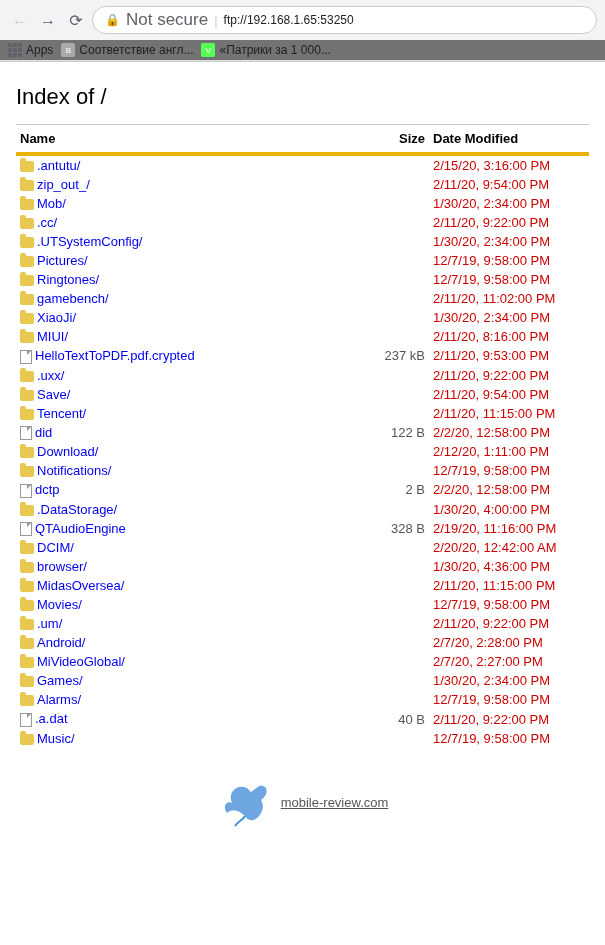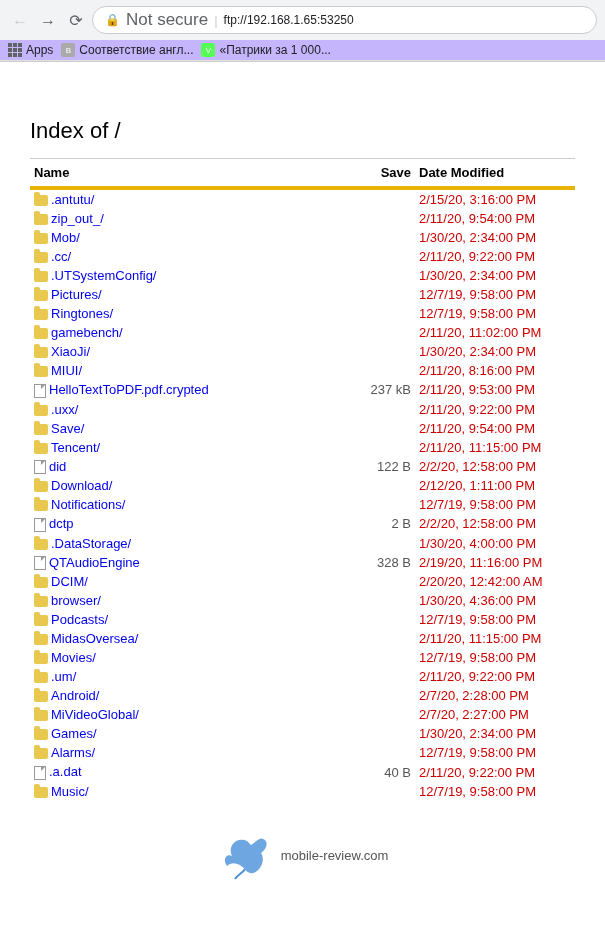--- a/index.html
+++ b/index.html
@@ -9,29 +9,29 @@
     .browser-chrome { background: #f1f3f4; border-bottom: 1px solid #ccc; }
     .nav-bar { display: flex; align-items: center; padding: 6px 8px; gap: 4px; background: #f1f3f4; }
     .nav-btn { width: 24px; height: 24px; border: none; background: none; cursor: pointer; display: flex; align-items: center; justify-content: center; color: #5f6368; font-size: 16px; }
     .nav-btn.disabled { color: #ccc; cursor: default; }
     .address-bar { flex: 1; display: flex; align-items: center; background: #fff; border: 1px solid #ccc; border-radius: 20px; padding: 4px 12px; gap: 6px; height: 28px; }
     .address-bar .lock-icon { color: #5f6368; font-size: 12px; }
     .address-bar .not-secure { color: #5f6368; font-size: 17px; }
     .address-bar .separator { color: #ccc; }
     .address-bar .url-text { font-size: 12px; color: #202124; flex: 1; }
 
-    .bookmarks-bar { display: flex; align-items: center; padding: 3px 8px; gap: 8px; background: #c4b5fd; border-bottom: 1px solid #e0e0e0; font-size: 12px; }
+    .bookmarks-bar { display: flex; align-items: center; padding: 3px 8px; gap: 8px; background: #737373; border-bottom: 1px solid #e0e0e0; font-size: 12px; }
     .apps-item { display: flex; align-items: center; gap: 4px; color: #202124; cursor: pointer; }
     .apps-grid-icon { display: grid; grid-template-columns: repeat(3,4px); grid-template-rows: repeat(3,4px); gap: 1px; }
     .apps-grid-icon span { width: 4px; height: 4px; background: #5f6368; display: block; }
     .bookmark-item { display: flex; align-items: center; gap: 4px; cursor: pointer; color: #202124; white-space: nowrap; overflow: hidden; text-overflow: ellipsis; max-width: 140px; }
     .bookmark-favicon { width: 14px; height: 14px; background: #aaa; border-radius: 2px; display: flex; align-items: center; justify-content: center; font-size: 8px; color: #fff; }
 
     
-    .page-content { padding: 12px 30px 20px; margin-top: 34px; }
+    .page-content { padding: 12px 16px 20px; }
     .page-title { font-size: 22px; font-weight: normal; margin-top: 10px; margin-bottom: 14px; }
     .divider { border: none; border-top: 1px solid #ccc; margin-bottom: 0; }
 
     
     .file-table { width: 100%; border-collapse: collapse; }
     .file-table thead tr th { text-align: left; padding: 6px 4px 6px; font-weight: bold; font-size: 13px; border-bottom: 4px solid #eab308; }
     .file-table thead tr th.size-col { text-align: right; width: 80px; }
     .file-table thead tr th.date-col { width: 160px; }
     .file-table tbody tr td { padding: 2px 4px; vertical-align: middle; }
     .folder-shape { width: 14px; height: 11px; background: #e8c84e; border-radius: 0 2px 2px 2px; display: inline-block; vertical-align: middle; margin-right: 3px; position: relative; }
@@ -89,21 +89,21 @@
 </div>
 
 <div class="page-content">
   <h1 class="page-title">Index of /</h1>
   <hr class="divider">
 
   <table class="file-table">
     <thead>
       <tr>
         <th>Name</th>
-        <th class="size-col">Save</th>
+        <th class="size-col">Size</th>
         <th class="date-col">Date Modified</th>
       </tr>
     </thead>
     <tbody id="file-list">
         <tr>
           <td><span><span class="folder-shape"></span></span><a class="name-cell" href="#">.antutu/</a></td>
           <td class="size-cell"></td>
           <td class="date-cell">2/15/20, 3:16:00 PM</td>
         </tr>
         <tr>
@@ -205,25 +205,20 @@
           <td><span><span class="folder-shape"></span></span><a class="name-cell" href="#">DCIM/</a></td>
           <td class="size-cell"></td>
           <td class="date-cell">2/20/20, 12:42:00 AM</td>
         </tr>
         <tr>
           <td><span><span class="folder-shape"></span></span><a class="name-cell" href="#">browser/</a></td>
           <td class="size-cell"></td>
           <td class="date-cell">1/30/20, 4:36:00 PM</td>
         </tr>
         <tr>
-          <td><span><span class="folder-shape"></span></span><a class="name-cell" href="#">Podcasts/</a></td>
-          <td class="size-cell"></td>
-          <td class="date-cell">12/7/19, 9:58:00 PM</td>
-        </tr>
-        <tr>
           <td><span><span class="folder-shape"></span></span><a class="name-cell" href="#">MidasOversea/</a></td>
           <td class="size-cell"></td>
           <td class="date-cell">2/11/20, 11:15:00 PM</td>
         </tr>
         <tr>
           <td><span><span class="folder-shape"></span></span><a class="name-cell" href="#">Movies/</a></td>
           <td class="size-cell"></td>
           <td class="date-cell">12/7/19, 9:58:00 PM</td>
         </tr>
         <tr>
@@ -264,16 +259,16 @@
       </tbody>
   </table>
 
   <div class="watermark">
     <div class="watermark-logo">
 
       <svg width="60" height="50" viewBox="0 0 60 50">
         <path d="M30 10 C20 5 10 15 15 25 C10 22 5 28 10 35 C15 30 22 32 28 38 C30 42 35 44 40 40 C45 36 48 28 44 22 C50 18 52 10 46 8 C42 6 38 12 34 14 Z" fill="#4a90d9" opacity="0.8"></path>
         <path d="M28 38 C26 42 20 44 18 48" stroke="#4a90d9" stroke-width="2" fill="none"></path>
       </svg>
-      <span style="font-size:13px;color:#555;">mobile-review.com</span>
+      <span style="font-size:13px;color:#555;text-decoration:underline;">mobile-review.com</span>
     </div>
   </div>
 </div>
 
 </body></html>

